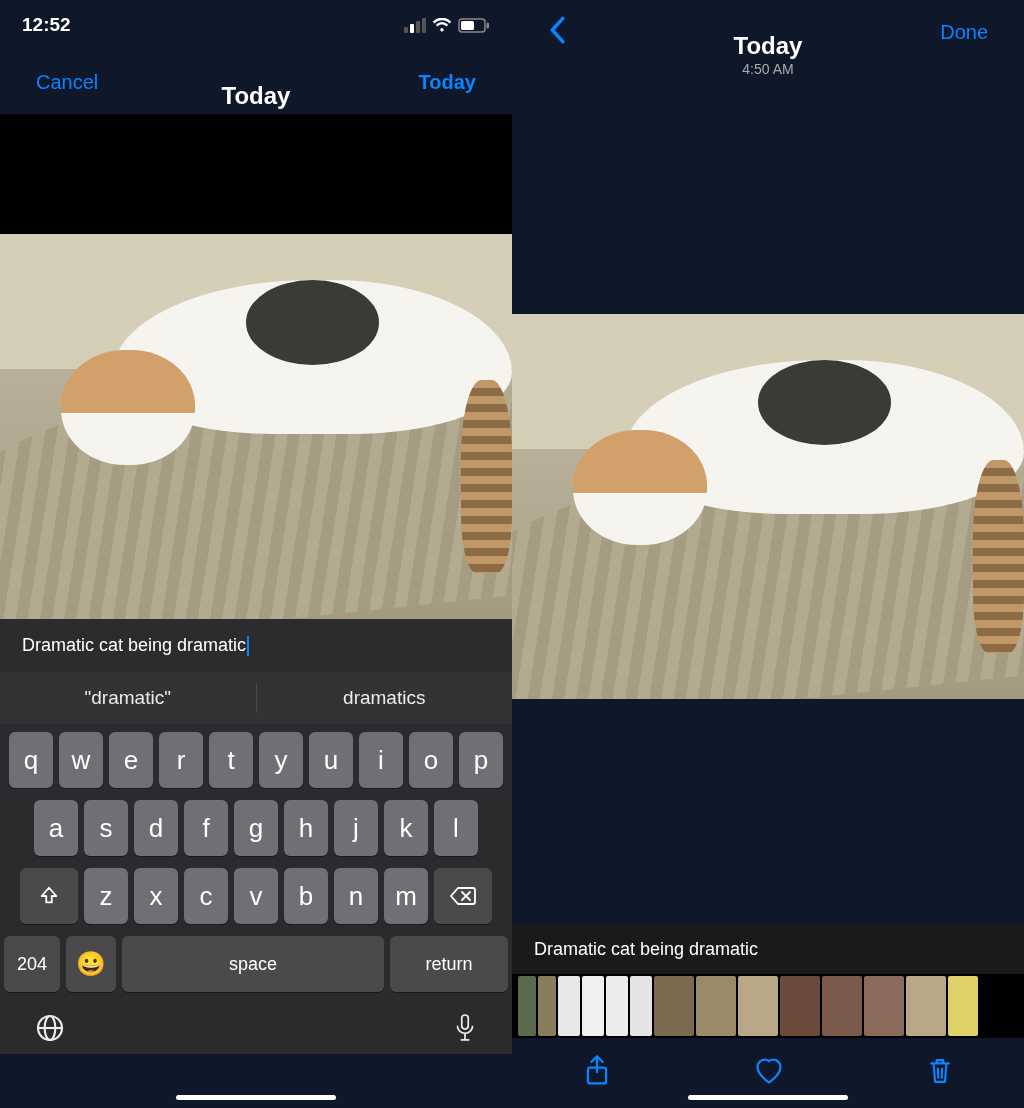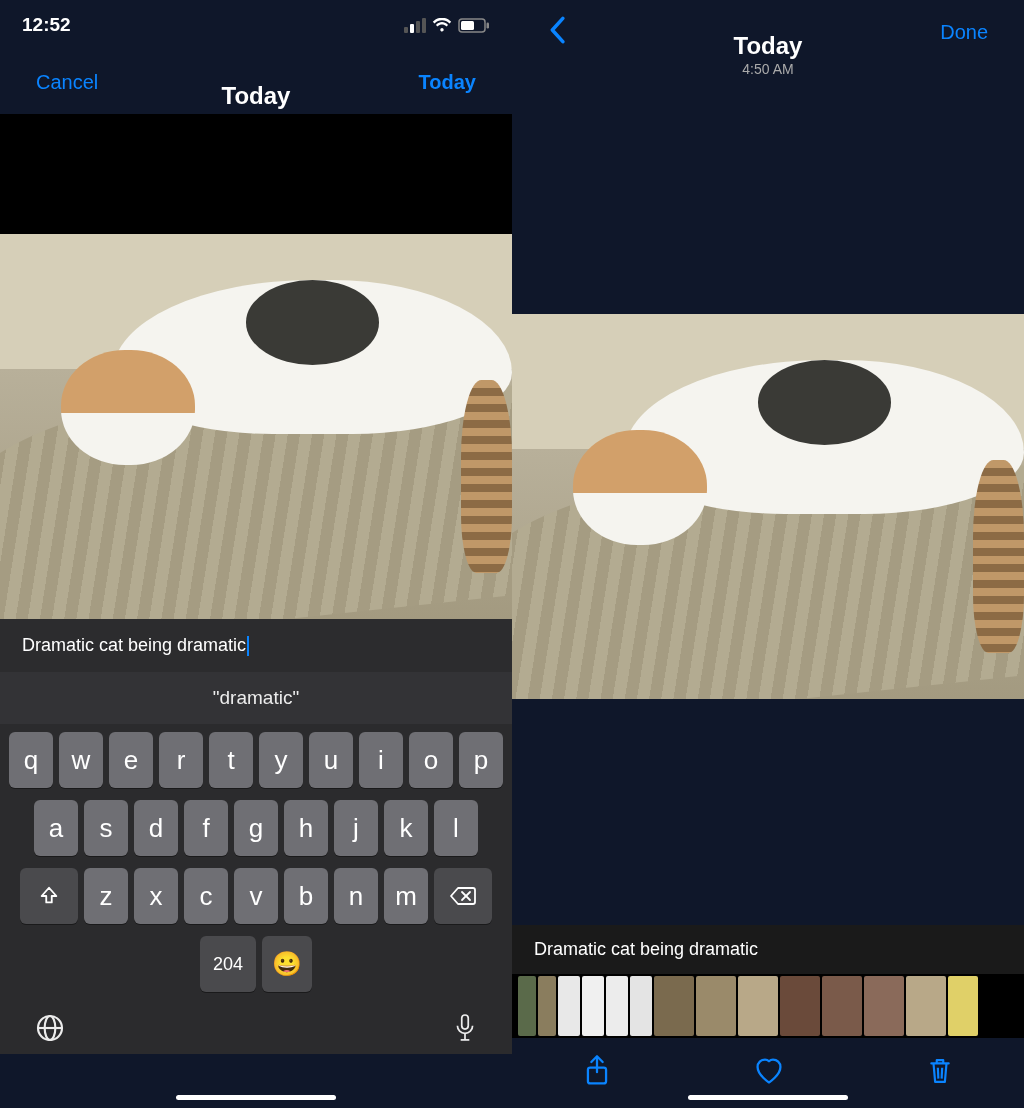--- a/index.html
+++ b/index.html
@@ -147,20 +147,21 @@
       </div>
     </div>
   </div>
 
   <div class="caption-bar">
     <span>Dramatic cat being dramatic</span><span class="cursor"></span>
   </div>
 
   <div class="predictions">
     <div class="pred">"dramatic"</div>
+    <div class="pred">dramatics</div>
   </div>
 
   <div class="kb">
     <div class="kb-row" id="kb-row1">
         <div class="key letter">q</div>
         <div class="key letter">w</div>
         <div class="key letter">e</div>
         <div class="key letter">r</div>
         <div class="key letter">t</div>
         <div class="key letter">y</div>
@@ -197,20 +198,22 @@
           <svg width="28" height="22" viewBox="0 0 28 22">
             <path d="M9 3h15a2 2 0 0 1 2 2v12a2 2 0 0 1-2 2H9l-7-8z" fill="none" stroke="#fff" stroke-width="1.8" stroke-linejoin="round"></path>
             <line x1="13" y1="7" x2="21" y2="15" stroke="#fff" stroke-width="1.8" stroke-linecap="round"></line>
             <line x1="21" y1="7" x2="13" y2="15" stroke="#fff" stroke-width="1.8" stroke-linecap="round"></line>
           </svg>
         </div>
       </div>
     <div class="kb-row kb-bottom">
       <div class="key fn num">204</div>
       <div class="key fn emoji">😀</div>
+      <div class="key fn space">space</div>
+      <div class="key fn return">return</div>
     </div>
     <div class="kb-utility">
       <span class="util">
         <svg width="32" height="32" viewBox="0 0 24 24">
             <circle cx="12" cy="12" r="9" fill="none" stroke="#ececec" stroke-width="1.6"></circle>
             <ellipse cx="12" cy="12" rx="4" ry="9" fill="none" stroke="#ececec" stroke-width="1.6"></ellipse>
             <line x1="3" y1="12" x2="21" y2="12" stroke="#ececec" stroke-width="1.6"></line>
           </svg>
       </span>
       <span class="util">

